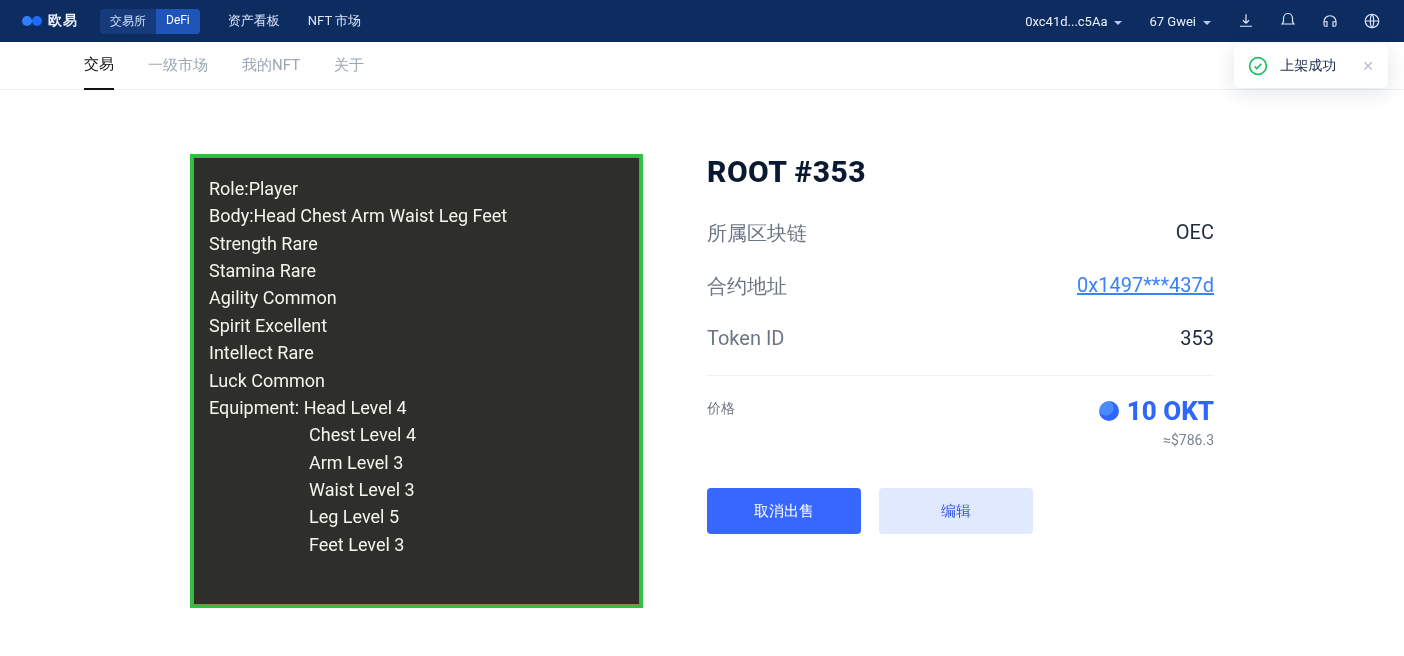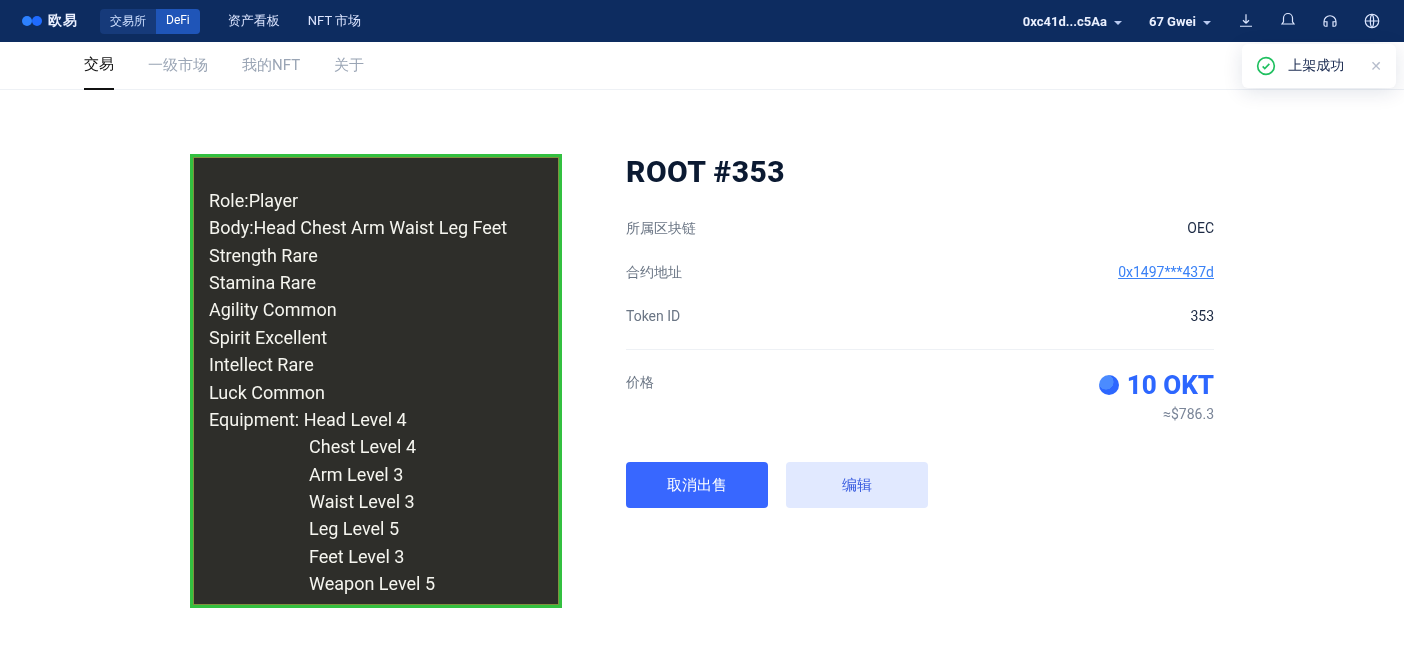--- a/index.html
+++ b/index.html
@@ -12,66 +12,66 @@
 .brand-logo::before, .brand-logo::after { content:""; position:absolute; width:10px; height:10px; background:#2d81ff; border-radius:50%; }
 .brand-logo::before { left:0; top:5px; }
 .brand-logo::after { right:0; top:5px; background:#1f6bff; }
 
 .seg { display:flex; margin-left:22px; overflow:hidden; border-radius:4px; background:#163a7a; }
 .seg span { padding:4px 10px; font-size:12px; display:inline-block; color:#cfe0ff; cursor:pointer; }
 .seg .active { background:#1f55b8; color:#fff; }
 
 .topnav .nav-link { margin-left:28px; color:#dce5ff; font-size:13px; cursor:pointer; }
 .topnav .spacer { flex:1; }
-.wallet { display:flex; align-items:center; gap:6px; cursor:pointer; font-size:13px;font-weight:bold; }
+.wallet { display:flex; align-items:center; gap:6px; cursor:pointer; font-size:13px; }
 .chev { width:10px; height:10px; display:inline-block; }
 .chev svg { width:10px; height:10px; fill:#b8c9f0; }
 
 .topicons { display:flex; align-items:center; gap:22px; margin-left:24px; }
 .ticn { width:20px; height:20px; display:flex; align-items:center; justify-content:center; }
 .ticn svg { width:18px; height:18px; stroke:#dde7ff; stroke-width:1.6; fill:none; }
 
 
 .subnav { height:48px; border-bottom:1px solid #eef1f5; display:flex; align-items:center; padding:8px 84px; gap:34px; }
 .subnav .tab { font-size:15px; color:#9aa5b5; cursor:pointer; height:48px; display:flex; align-items:center; }
 .subnav .tab.active { color:#111; font-weight:500; border-bottom:2px solid #111; }
 
 
 .content { display:flex; padding:64px 190px 60px; gap:64px; }
 
 
-.card { width:372px; height:454px; border:3px solid #33c040; background:#2e2e2a; padding:30px 16px;
+.card { width:453px; height:454px; border:3px solid #33c040; background:#2e2e2a; padding:18px 16px;
   font-family: Georgia, "Times New Roman", serif; color:#f5f5ef; font-size:18px; line-height:1.52;
   box-shadow: inset 0 0 0 1px rgba(210,240,80,0.5);
 }
 .card .indent { padding-left:100px; }
 
 
 .detail { flex:1; }
 .title { font-size:30px; font-weight:800; color:#0b1a32; letter-spacing:0.5px; }
 .meta { margin-top:18px; }
-.meta-row { display:flex; justify-content:space-between; padding:13px 0; font-size:14px; }
+.meta-row { display:flex; justify-content:space-between; padding:13px 0; font-size:20px; }
 .meta-row .label { color:#6b7685; }
 .meta-row .val { color:#1c2a44; }
 .meta-row .val.link { color:#3b82f6; cursor:pointer;text-decoration:underline; }
 .divider { border-top:1px solid #eef1f5; margin:12px 0 20px; }
 .price-row { display:flex; justify-content:space-between; align-items:flex-start; }
 .price-label { color:#6b7685; font-size:14px; padding-top:4px; }
 .price-val { text-align:right; }
 .price-main { color:#2d67ff; font-size:26px; font-weight:800; display:flex; align-items:center; gap:8px; justify-content:flex-end; }
 .price-main .coin { width:20px; height:20px; background:radial-gradient(circle at 35% 35%, #4b8bff 40%, #2d67ff 42%); border-radius:50%; position:relative; }
 .price-usd { color:#7a8598; font-size:14px; margin-top:6px; }
 
 .actions { display:flex; gap:18px; margin-top:40px; }
-.btn { width:142px; height:46px; border:none; border-radius:4px; font-size:15px; font-weight:500; cursor:pointer; }
+.btn { width:154px; height:46px; border:none; border-radius:4px; font-size:15px; font-weight:500; cursor:pointer; }
 .btn-primary { background:#3867ff; color:#fff; }
 .btn-secondary { background:#e1e9ff; color:#3a5de0; }
 
 
-.toast { position:absolute; top:44px; right:8px; background:#fff; border-radius:6px; box-shadow:0 4px 20px rgba(10,30,80,0.12); padding:12px 14px; display:flex; align-items:center; gap:12px; font-size:14px; color:#203055; }
+.toast { position:absolute; top:44px; right:16px; background:#fff; border-radius:6px; box-shadow:0 4px 20px rgba(10,30,80,0.12); padding:12px 14px; display:flex; align-items:center; gap:12px; font-size:14px; color:#203055; }
 .toast .okcircle { width:20px; height:20px; }
 .toast .okcircle svg { width:20px; height:20px; }
 .toast .close { color:#b6bdcc; cursor:pointer; font-size:14px; margin-left:14px;}
 </style>
 </head>
 <body>
 
 <div class="topnav">
   <div class="brand">
     <span class="brand-logo"></span>
@@ -149,21 +149,20 @@
     <div>Agility Common</div>
     <div>Spirit Excellent</div>
     <div>Intellect Rare</div>
     <div>Luck Common</div>
     <div>Equipment: Head Level 4</div>
     <div class="indent">Chest Level 4</div>
     <div class="indent">Arm Level 3</div>
     <div class="indent">Waist Level 3</div>
     <div class="indent">Leg Level 5</div>
     <div class="indent">Feet Level 3</div>
-    <div class="indent">Weapon Level 5</div>
   </div>
 
   <div class="detail">
     <h1 class="title">ROOT #353</h1>
 
     <div class="meta">
       <div class="meta-row">
         <span class="label">所属区块链</span>
         <span class="val">OEC</span>
       </div>

